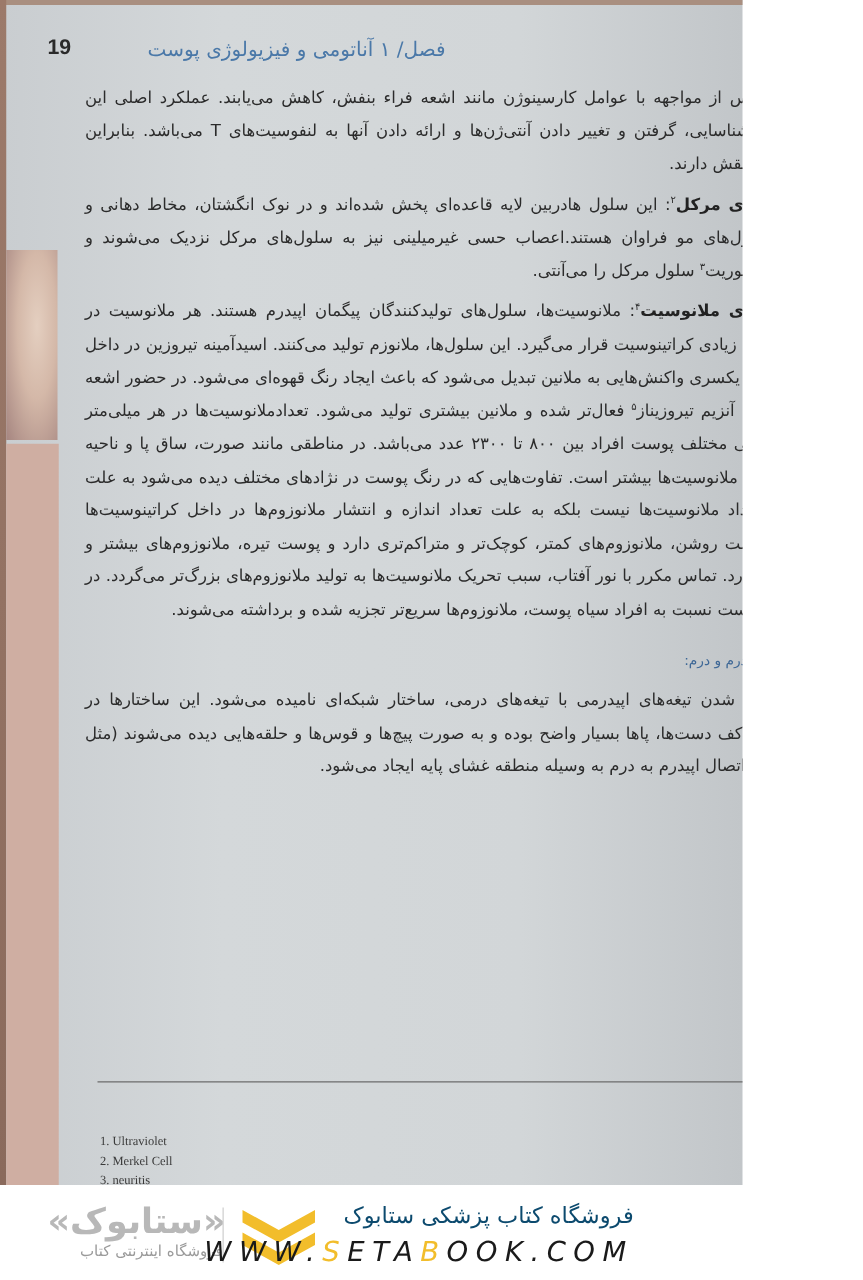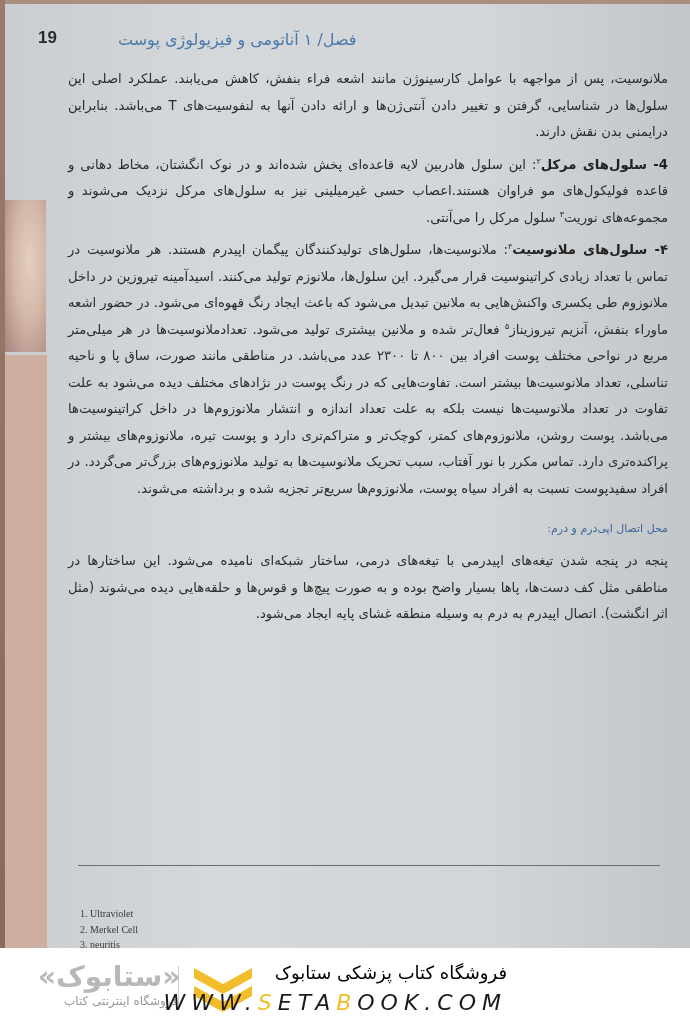--- a/index.html
+++ b/index.html
@@ -2,21 +2,21 @@
 <html><head>
 <meta charset="utf-8">
 <style>
   html, body { margin:0; padding:0; }
   body {
     width:690px; height:1024px; overflow:hidden; position:relative;
     background:#ffffff;
     font-family:"DejaVu Sans", sans-serif;
   }
   .photo {
-    position:absolute; left:0; top:0; width:690px; height:948px;
+    position:absolute; left:0; top:0; width:594px; height:948px;
     background: linear-gradient(90deg, #c9cdd0 0%, #d4d8da 30%, #d2d6d8 70%, #c2c6c9 100%);
     overflow:hidden;
   }
   .top-strip {
     position:absolute; left:0; top:0; width:690px; height:4px;
     background:#a98f80;
   }
   .left-edge {
     position:absolute; left:0; top:0; width:5px; height:948px;
     background:linear-gradient(180deg,#9c7a6a,#8a6a5c);
@@ -57,21 +57,21 @@
   }
   .footnotes {
     position:absolute; left:80px; top:906px;
     font-family:"Liberation Serif", serif; font-size:10px; color:#3a3a3a; line-height:15.5px;
   }
   .footer {
     position:absolute; left:0; top:948px; width:547px; height:76px; background:#ffffff;
   }
   .store-title {
     position:absolute; right:40px; top:14px; direction:rtl;
-    font-size:18px; color:#000000;
+    font-size:18px; color:#0c4a6e;
   }
   .store-url {
     position:absolute; right:40px; top:42px;
     font-family:"DejaVu Sans", sans-serif; font-size:22px; letter-spacing:6px; color:#1a1a1a;font-style:italic;
   }
   .store-url .hl { color:#f2bd2b; }
   .logo {
     position:absolute; left:30px; top:12px; width:240px; height:56px;
   }
   .logo-word {

